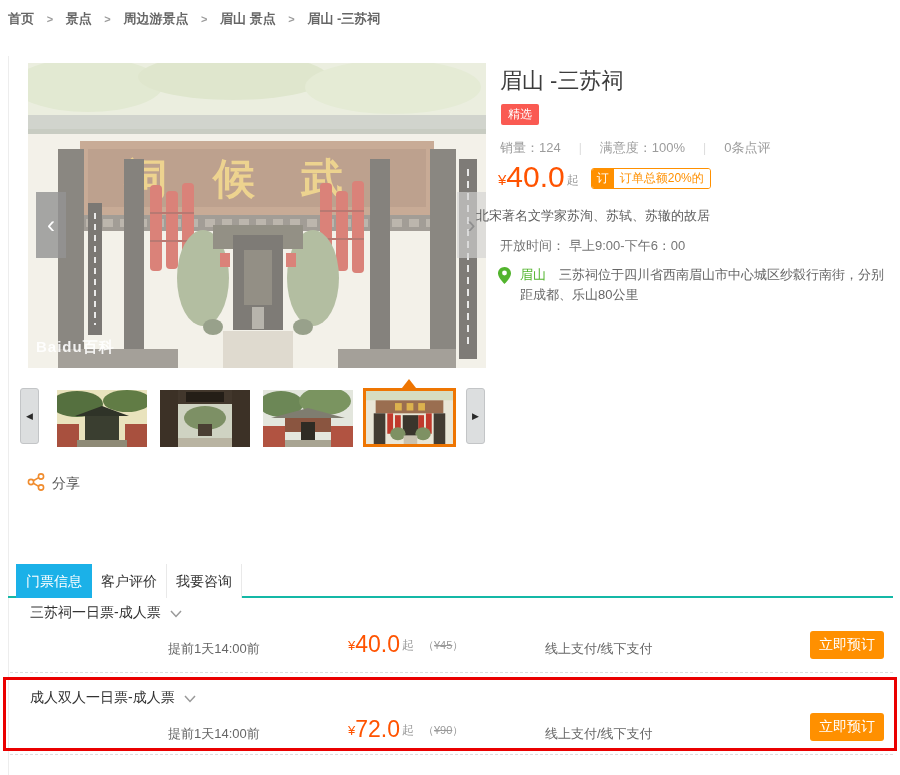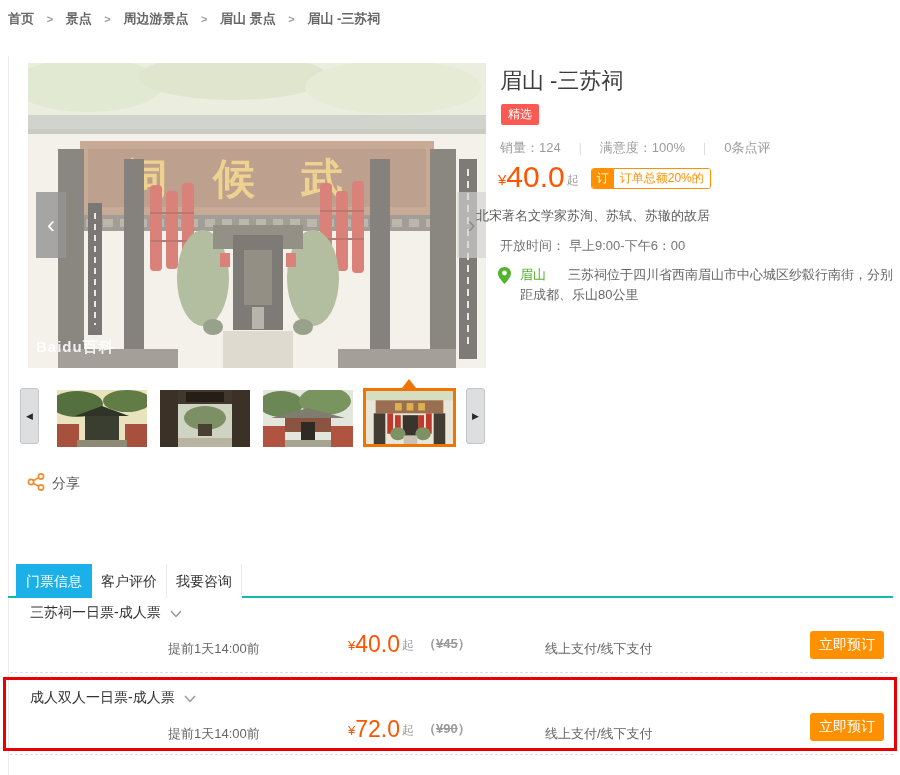--- a/index.html
+++ b/index.html
@@ -49,40 +49,40 @@
   .price-row .qi { color:#999; font-size:12px; padding-bottom:3px; margin-left:2px; }
   .promo { display:inline-flex; align-items:stretch; margin-left:12px; margin-bottom:3px; border:1px solid #ff9000;
     border-radius:3px; overflow:hidden; font-size:12px; line-height:19px; cursor:pointer; }
   .promo-tag { background:#ff9000; color:#fff; padding:0 5px; }
   .promo-text { color:#ff9000; padding:0 6px; background:#fff; }
   .desc { position:absolute; left:476px; top:207px; font-size:13px; color:#5e5e5e; }
   .open-time { position:absolute; left:500px; top:237px; font-size:13px; color:#757575; }
   .open-time .val { margin-left:4px; }
   .location { position:absolute; left:498px; top:265px; width:397px; font-size:13px; color:#666; line-height:1.55; padding-left:22px; }
   .location .pin { position:absolute; left:0; top:2px; }
-  .location .city { color:#52b42d; margin-right:22px; cursor:pointer; }
+  .location .city { color:#52b42d; margin-right:13px; cursor:pointer; }
 
   
   .tabbar { position:absolute; left:8px; top:564px; width:885px; height:34px; border-bottom:2px solid #14b8a6; display:flex;padding-left:8px; }
   .tab { height:34px; line-height:34px; padding:0 9px; font-size:14px; color:#333; background:#fff;
     border-right:1px solid #e9e9e9; cursor:pointer; }
   .tab.active { background:#1bb1e8; color:#fff; padding:0 10px; border-right:none; }
 
   
   .ticket-name { position:absolute; font-size:14px; color:#333; display:flex; align-items:center; gap:9px; cursor:pointer; }
   .tn-1 { left:30px; top:604px; }
   .tn-2 { left:30px; top:689px; }
   .deadline { position:absolute; font-size:13px; color:#666; }
   .dl-1 { left:168px; top:640px; } .dl-2 { left:168px; top:725px; }
   .tprice { position:absolute; display:flex; align-items:flex-end; }
   .tp-1 { left:348px; top:633px; } .tp-2 { left:348px; top:718px; }
   .tprice .cur { color:#ff5300; font-size:13px; padding-bottom:3px; }
   .tprice .amt { color:#ff5300; font-size:23px; line-height:1; }
   .tprice .qi { color:#999; font-size:12px; padding-bottom:2px; margin-left:2px; }
-  .tprice .old { margin-left:9px; color:#9a9a9a; font-size:13px; padding-bottom:3px;font-weight:bold; }
+  .tprice .old { margin-left:9px; color:#9a9a9a; font-size:11px; padding-bottom:3px; }
   .tprice .old s { text-decoration:line-through; }
   .payment { position:absolute; font-size:13px; color:#666; }
   .pay-1 { left:545px; top:640px; } .pay-2 { left:545px; top:725px; }
   .book-btn { position:absolute; width:74px; height:28px; background:#ff9000; color:#fff; font-size:14px; border:none;
     border-radius:3px; cursor:pointer; font-family:inherit; display:flex; align-items:center; justify-content:center; }
   .bk-1 { left:810px; top:631px; } .bk-2 { left:810px; top:713px; }
   .divider { position:absolute; left:10px; width:883px; border-top:1px dashed #ddd; }
   .dv-1 { top:672px; } .dv-2 { top:754px; }
   .highlight-box { position:absolute; left:3px; top:677px; width:894px; height:74px; border:3px solid #ea0000; pointer-events:none; }
 </style>

